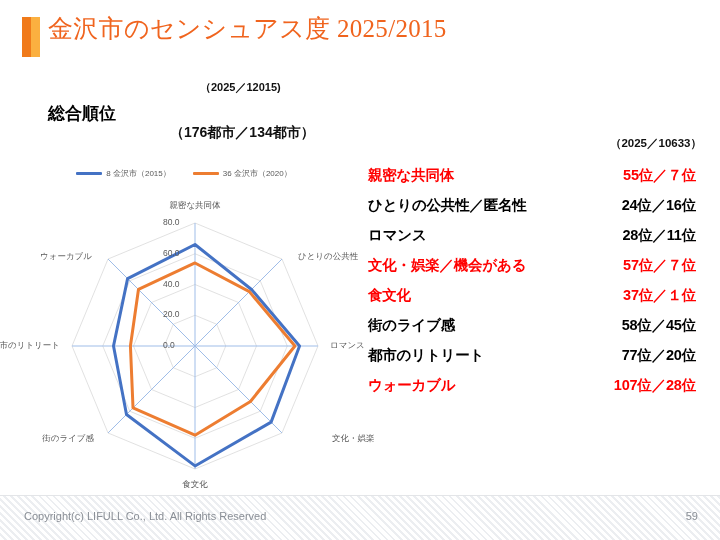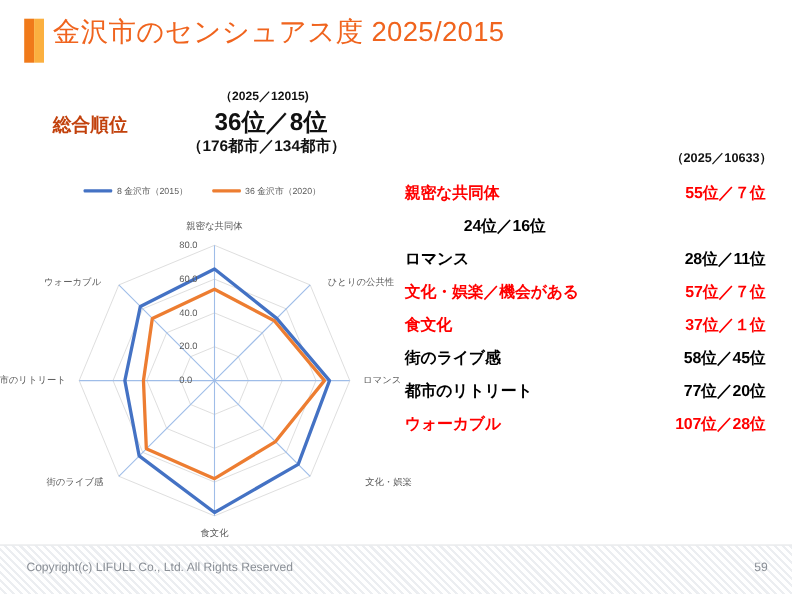--- a/index.html
+++ b/index.html
@@ -3,37 +3,37 @@
 <meta charset="utf-8">
 <style>
   html,body{margin:0;padding:0;}
   body{
     width:720px;height:540px;
     background:#ffffff;
     font-family:"Liberation Sans","DejaVu Sans",sans-serif;
     overflow:hidden;position:relative;
   }
   
-  #title-bar{position:absolute;left:0;top:14px;width:720px;height:48px;}
+  #title-bar{position:absolute;left:0;top:14px;width:720px;height:48px;font-family:Liberation Serif, serif;}
   .accent-bar{position:absolute;top:3px;width:9px;height:40px;}
   .accent-bar.dark{left:22px;background:#F07A1A;}
   .accent-bar.light{left:31px;background:#FBB040;}
   #page-title{
     position:absolute;left:48px;top:-2px;
     font-size:25px;color:#F0641E;letter-spacing:0.3px;
     white-space:nowrap;font-weight:400;
   }
   
   #overall-rank{position:absolute;left:0;top:80px;width:400px;height:70px;}
   #overall-rank .kv-note{
     position:absolute;left:200px;top:0;font-size:11px;color:#111;
     font-weight:700;white-space:nowrap;
   }
   #overall-rank .kv-label{
-    position:absolute;left:48px;top:22px;font-size:17px;color:#c2410c;
+    position:absolute;left:48px;top:22px;font-size:17px;color:#000000;
     font-weight:700;white-space:nowrap;
   }
   #overall-rank .kv-value{
     position:absolute;left:195px;top:16px;font-size:22px;color:#111;
     font-weight:700;white-space:nowrap;
   }
   #overall-rank .kv-sub{
     position:absolute;left:170px;top:44px;font-size:14px;color:#111;
     font-weight:700;white-space:nowrap;
   }
@@ -94,21 +94,20 @@
 
 <div id="title-bar">
   <span class="accent-bar dark" style="background: rgb(240, 122, 26);"></span>
   <span class="accent-bar light" style="background: rgb(251, 176, 64);"></span>
   <div id="page-title" style="color: rgb(240, 100, 30);">金沢市のセンシュアス度 2025/2015</div>
 </div>
 
 <div id="overall-rank">
   <div class="kv-note">（2025／12015)</div>
   <div class="kv-label">総合順位</div>
-  <div class="kv-value">36位／8位</div>
   <div class="kv-sub">（176都市／134都市）</div>
 </div>
 
 <div id="radar-chart">
   <div id="radar-legend">
       <div class="legend-entry">
         <span class="legend-swatch" style="background: rgb(68, 114, 196);"></span>
         <span class="legend-label">8 金沢市（2015）</span>
       </div>
       <div class="legend-entry">
@@ -152,20 +151,21 @@
 </div>
 
 <div id="rank-table">
   <div class="note">（2025／10633）</div>
   <div id="rank-rows">
       <div class="rank-row hl">
         <span class="cat">親密な共同体</span>
         <span class="val">55位／７位</span>
       </div>
       <div class="rank-row norm">
+        <span class="cat">ひとりの公共性／匿名性</span>
         <span class="val">24位／16位</span>
       </div>
       <div class="rank-row norm">
         <span class="cat">ロマンス</span>
         <span class="val">28位／11位</span>
       </div>
       <div class="rank-row hl">
         <span class="cat">文化・娯楽／機会がある</span>
         <span class="val">57位／７位</span>
       </div>

